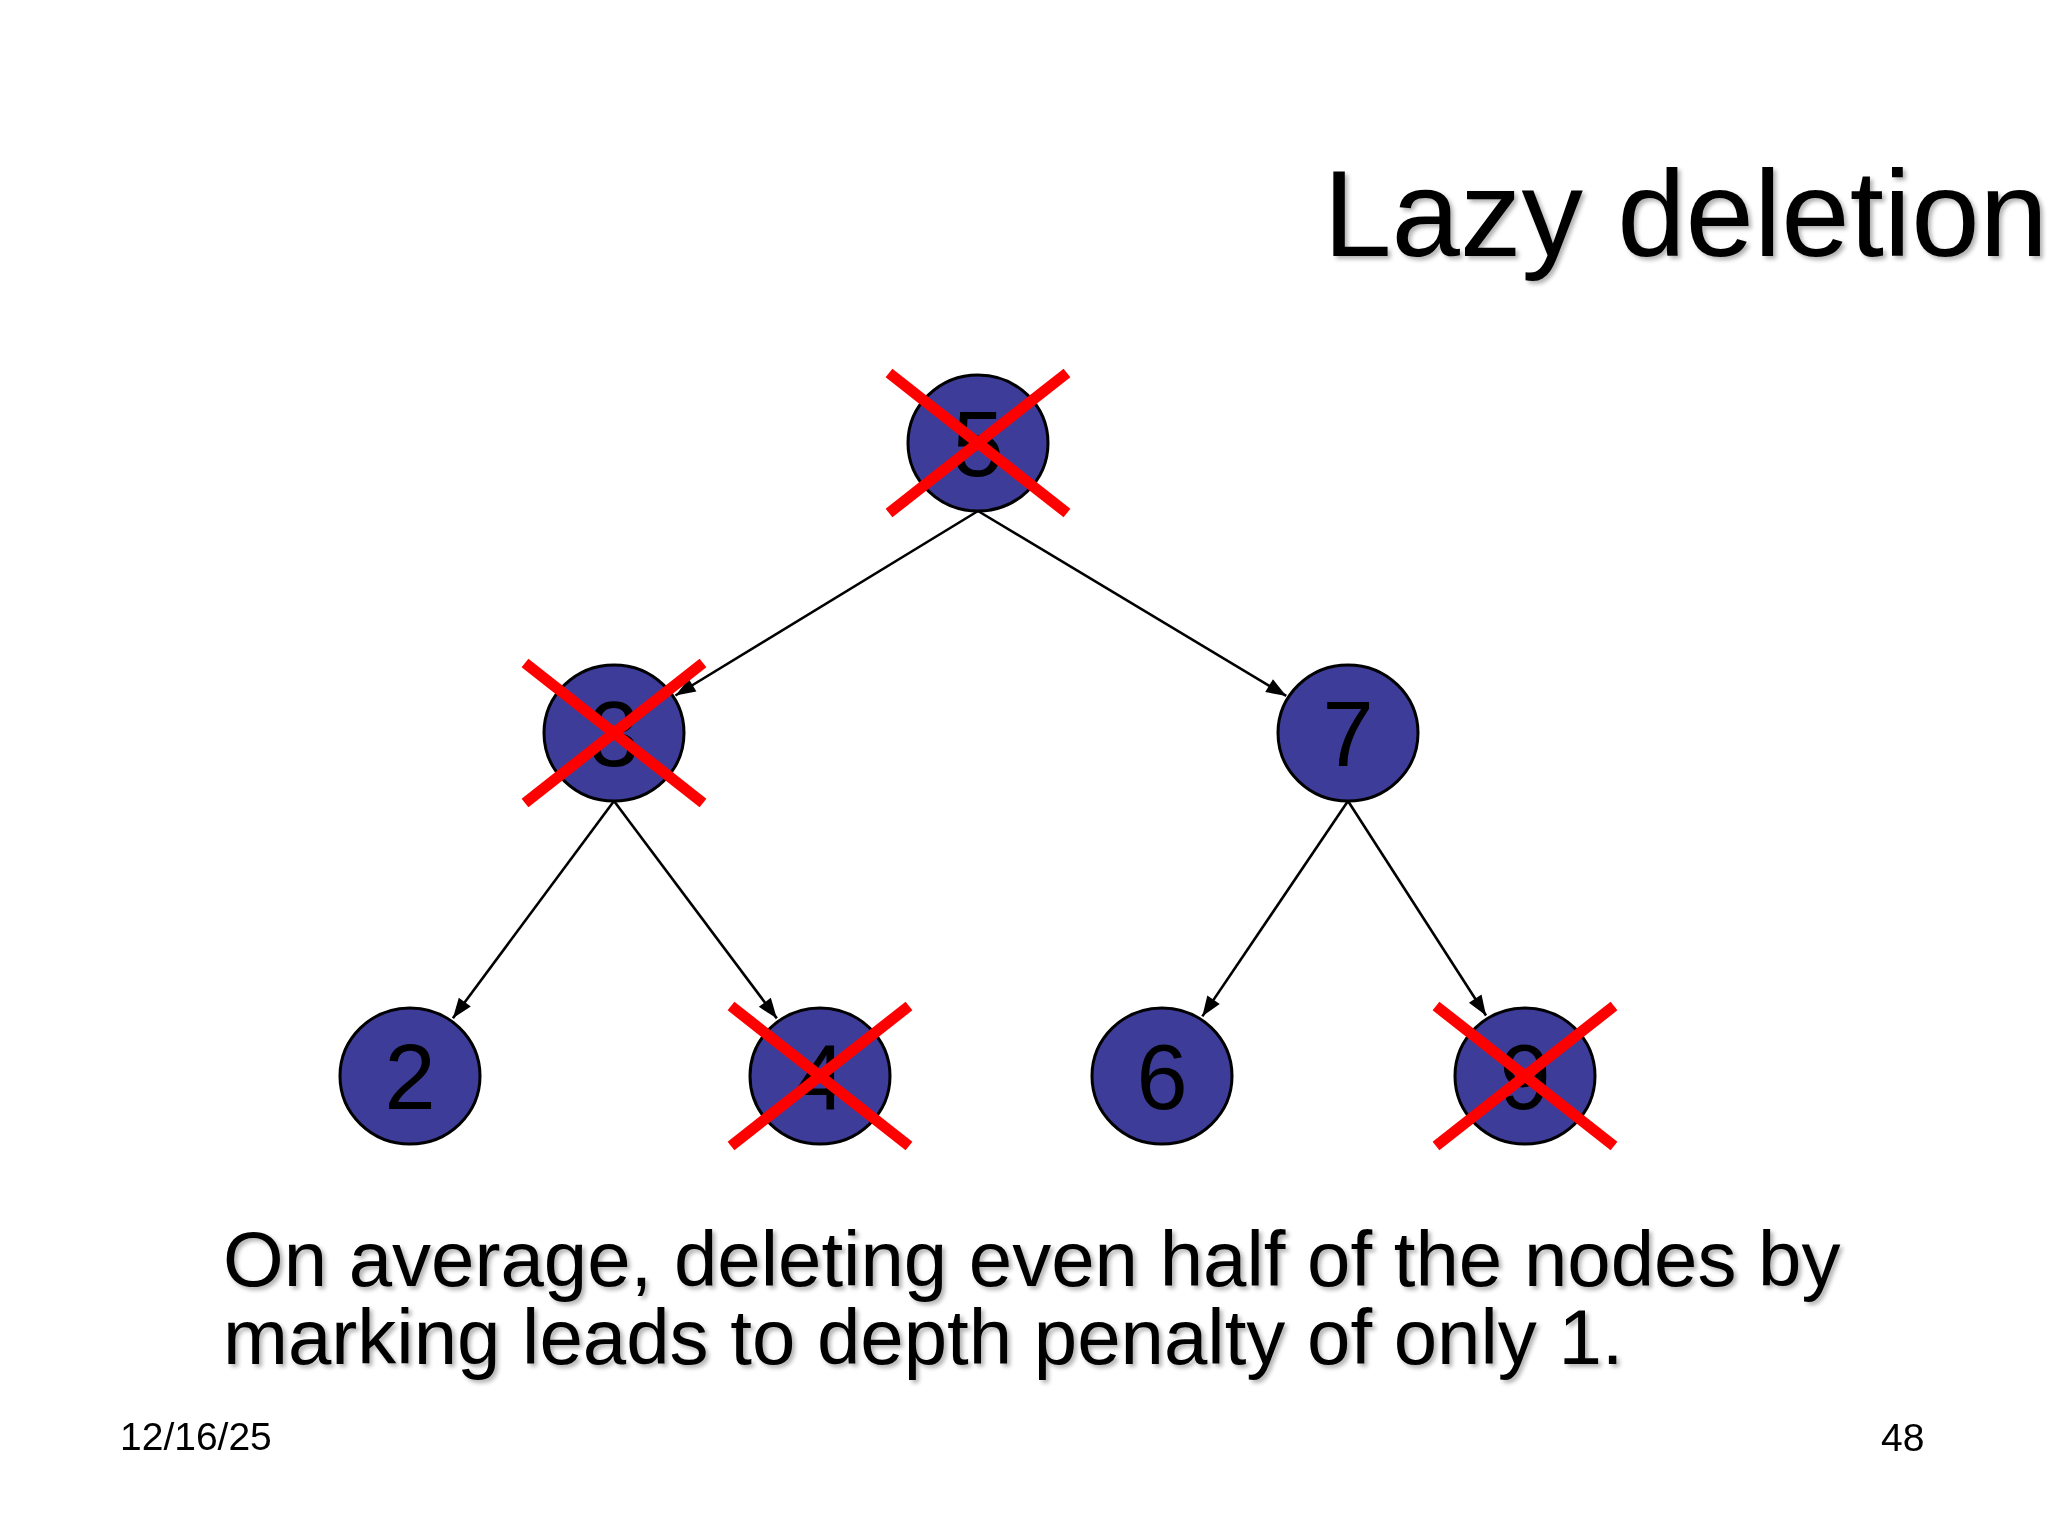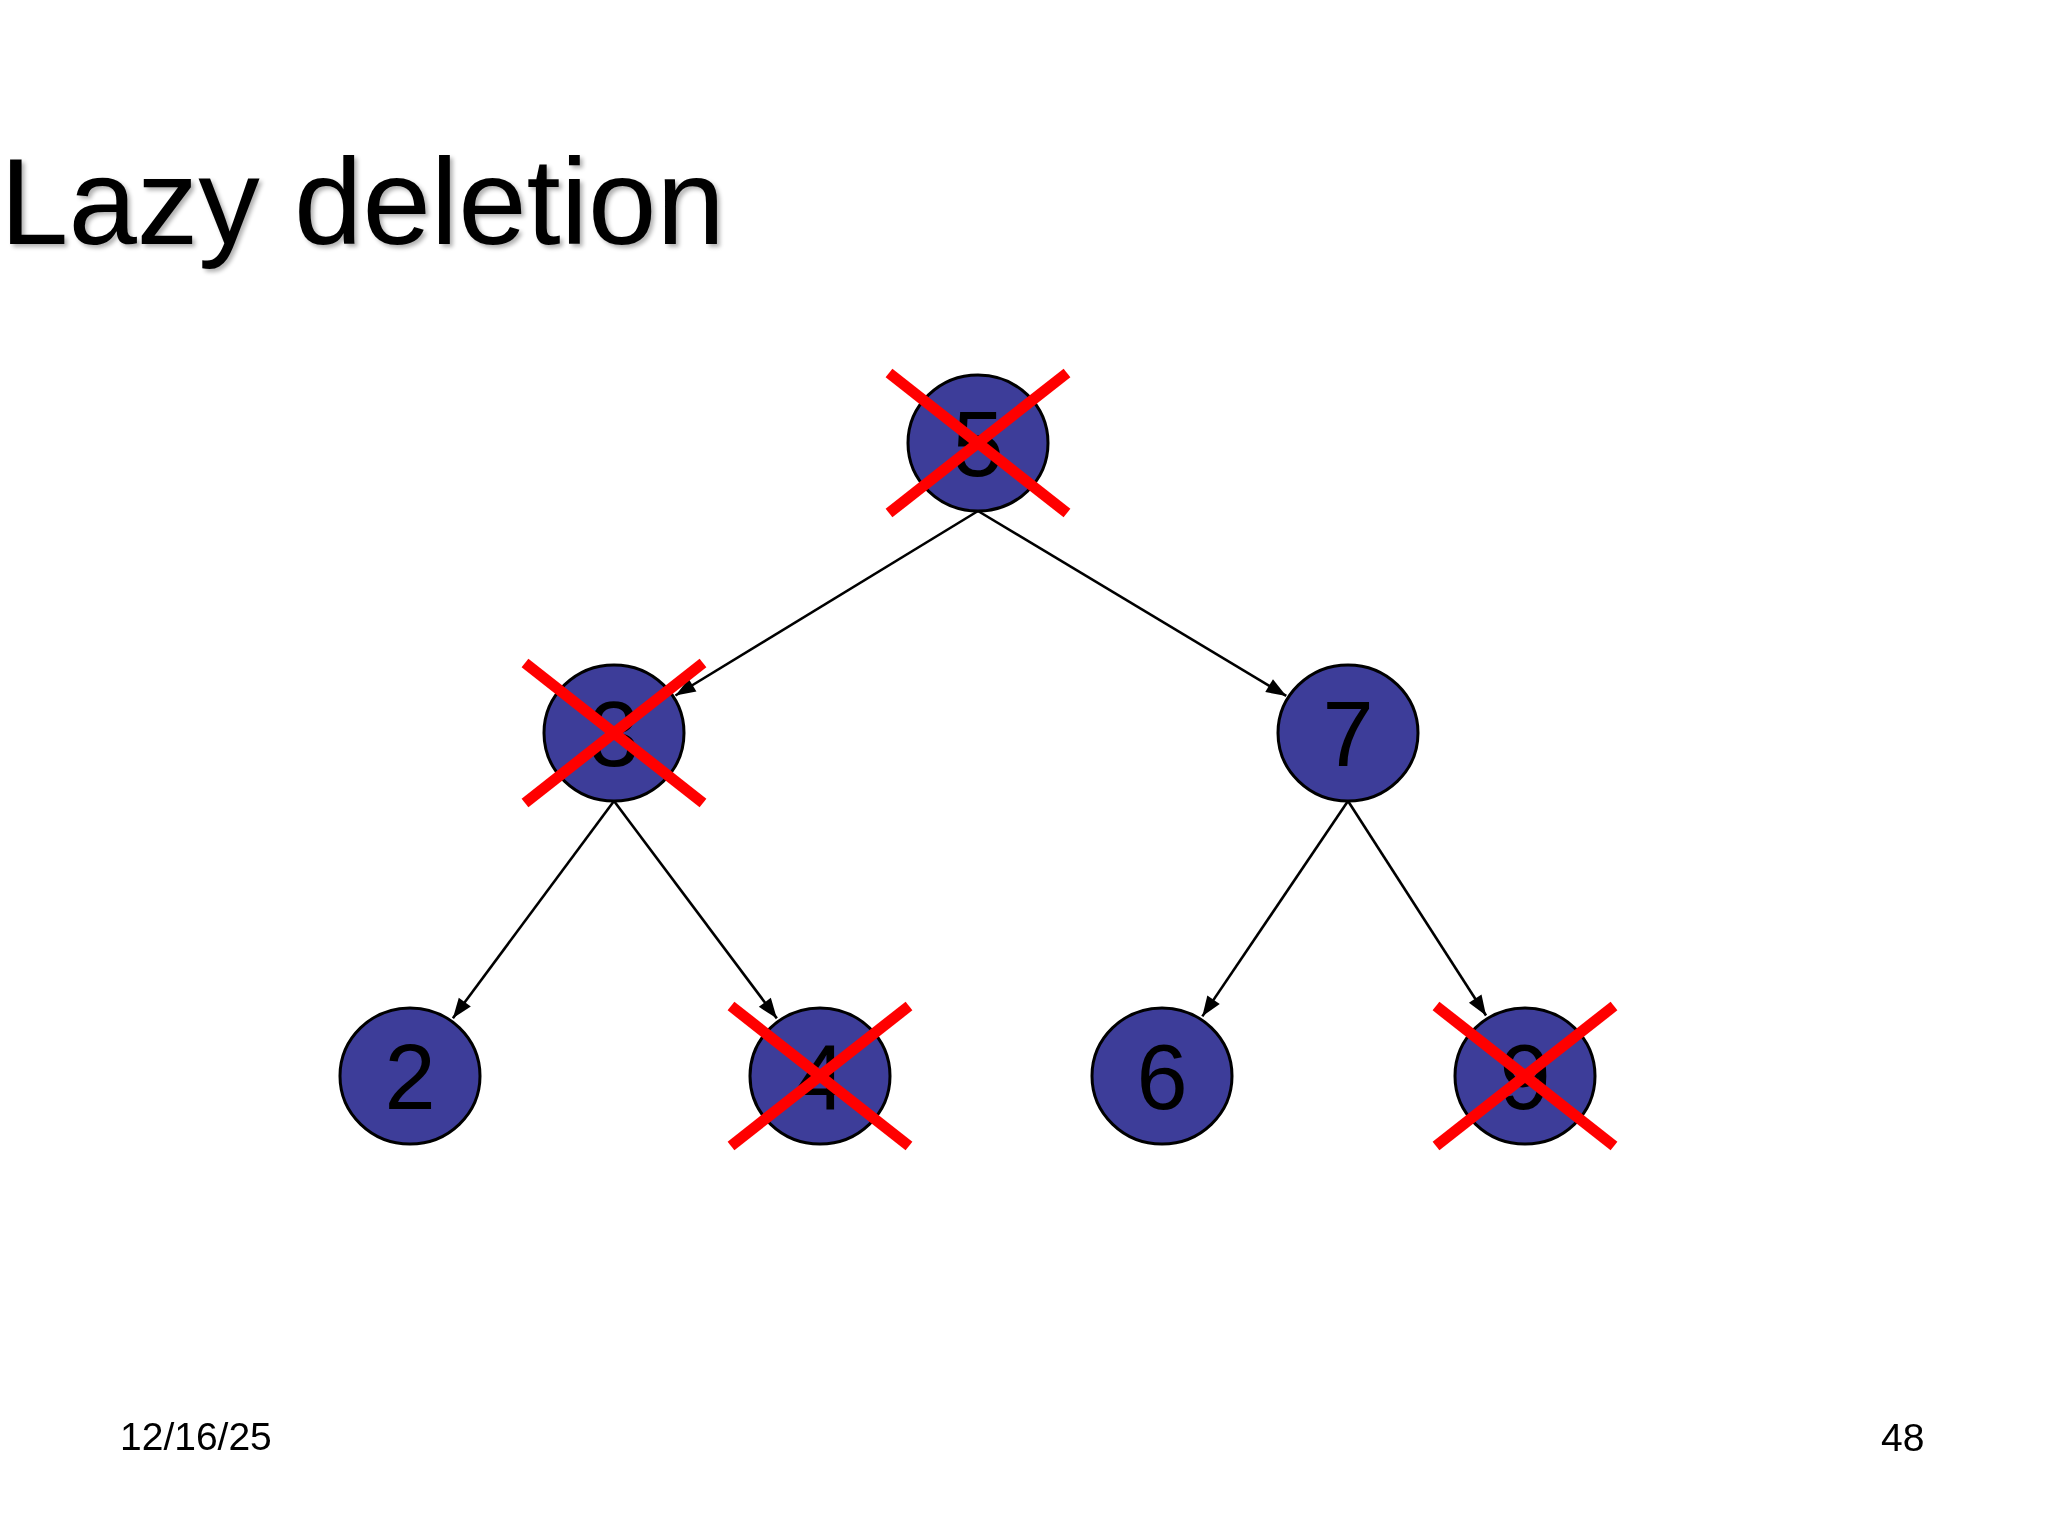--- a/index.html
+++ b/index.html
@@ -7,28 +7,28 @@
     position: relative;
     width: 2048px;
     height: 1536px;
     background: #ffffff;
     overflow: hidden;
     font-family: "Liberation Sans", sans-serif;
     color: #000000;
   }
   .title {
     position: absolute;
-    top: 140px;
+    top: 152px;
     left: 0;
     width: 2048px;
     margin: 0;
     font-size: 123px;
     font-weight: 400;
     line-height: 1;
-    text-align: left;
+    text-align: right;
     letter-spacing: 0;
     text-shadow: 3px 3px 4px rgba(0,0,0,0.30);
     white-space: nowrap;
   }
   .tree-svg {
     position: absolute;
     top: 0;
     left: 0;
     width: 2048px;
     height: 1536px;
@@ -135,18 +135,22 @@
           <line x1="731" y1="1006" x2="909" y2="1146" stroke="#FF0000" stroke-width="11" stroke-linecap="butt"></line>
           <line x1="731" y1="1146" x2="909" y2="1006" stroke="#FF0000" stroke-width="11" stroke-linecap="butt"></line>
         </g>
         <g>
           <line x1="1436" y1="1006" x2="1614" y2="1146" stroke="#FF0000" stroke-width="11" stroke-linecap="butt"></line>
           <line x1="1436" y1="1146" x2="1614" y2="1006" stroke="#FF0000" stroke-width="11" stroke-linecap="butt"></line>
         </g>
       </g>
     </svg>
 
+  <div class="body-text">
+    <div>On average, deleting even half of the nodes by</div>
+    <div>marking leads to depth penalty of only 1.</div>
+  </div>
 
   <div class="footer-date">12/16/25</div>
 
   <div class="footer-page">48</div>
 
 </div>
 
 </body></html>

